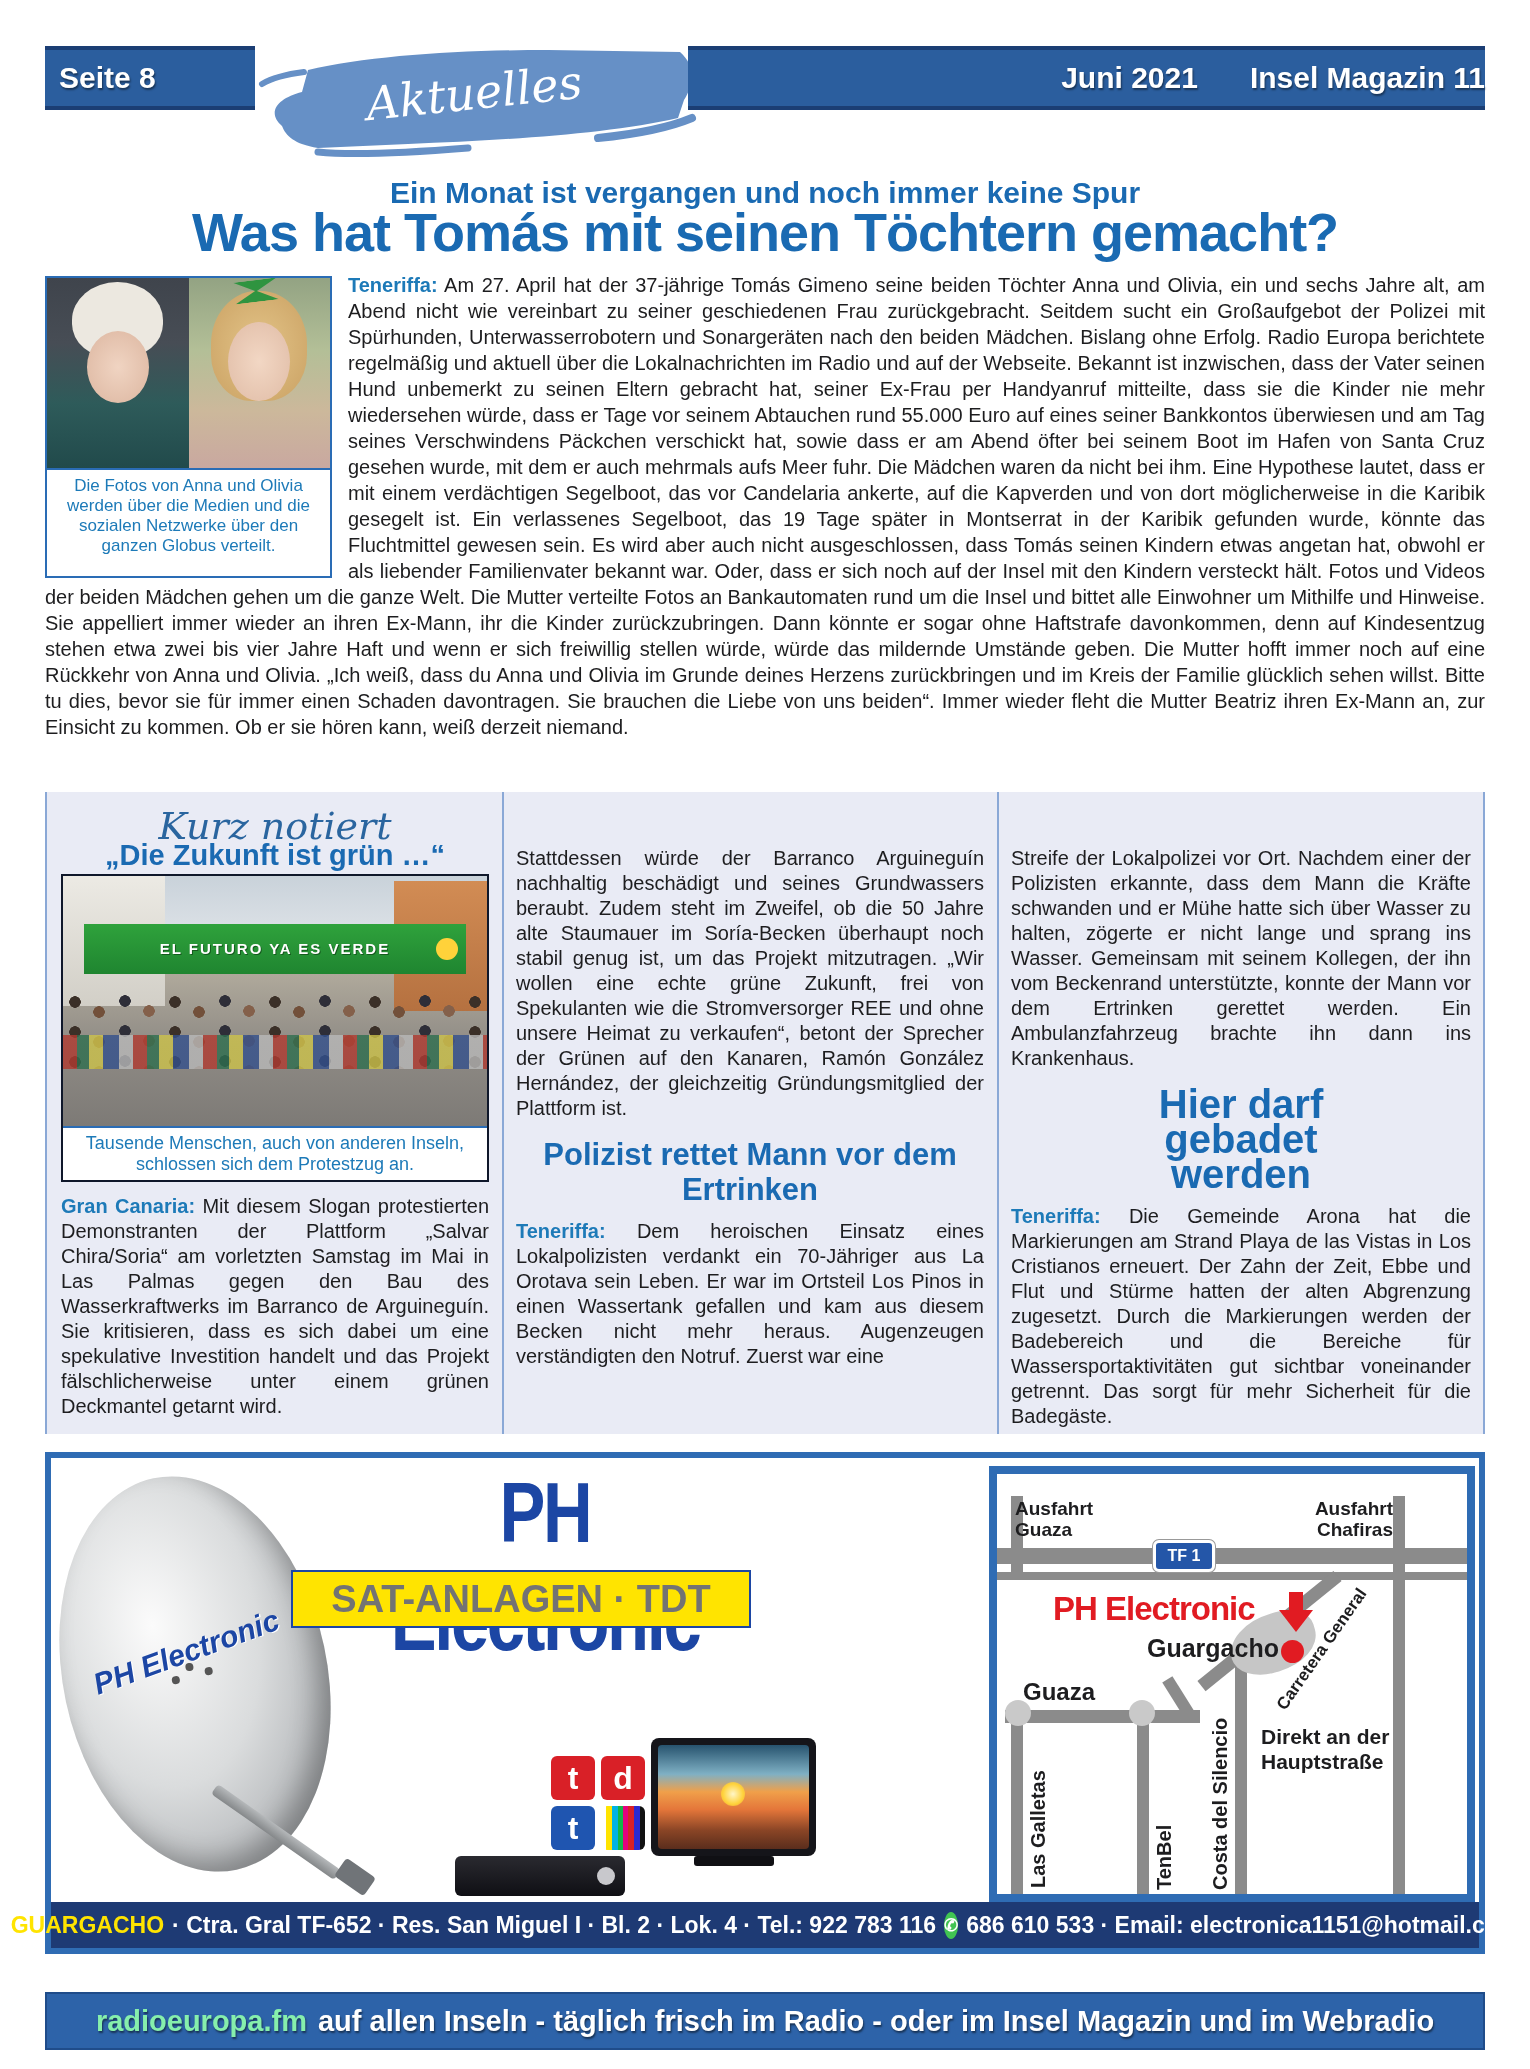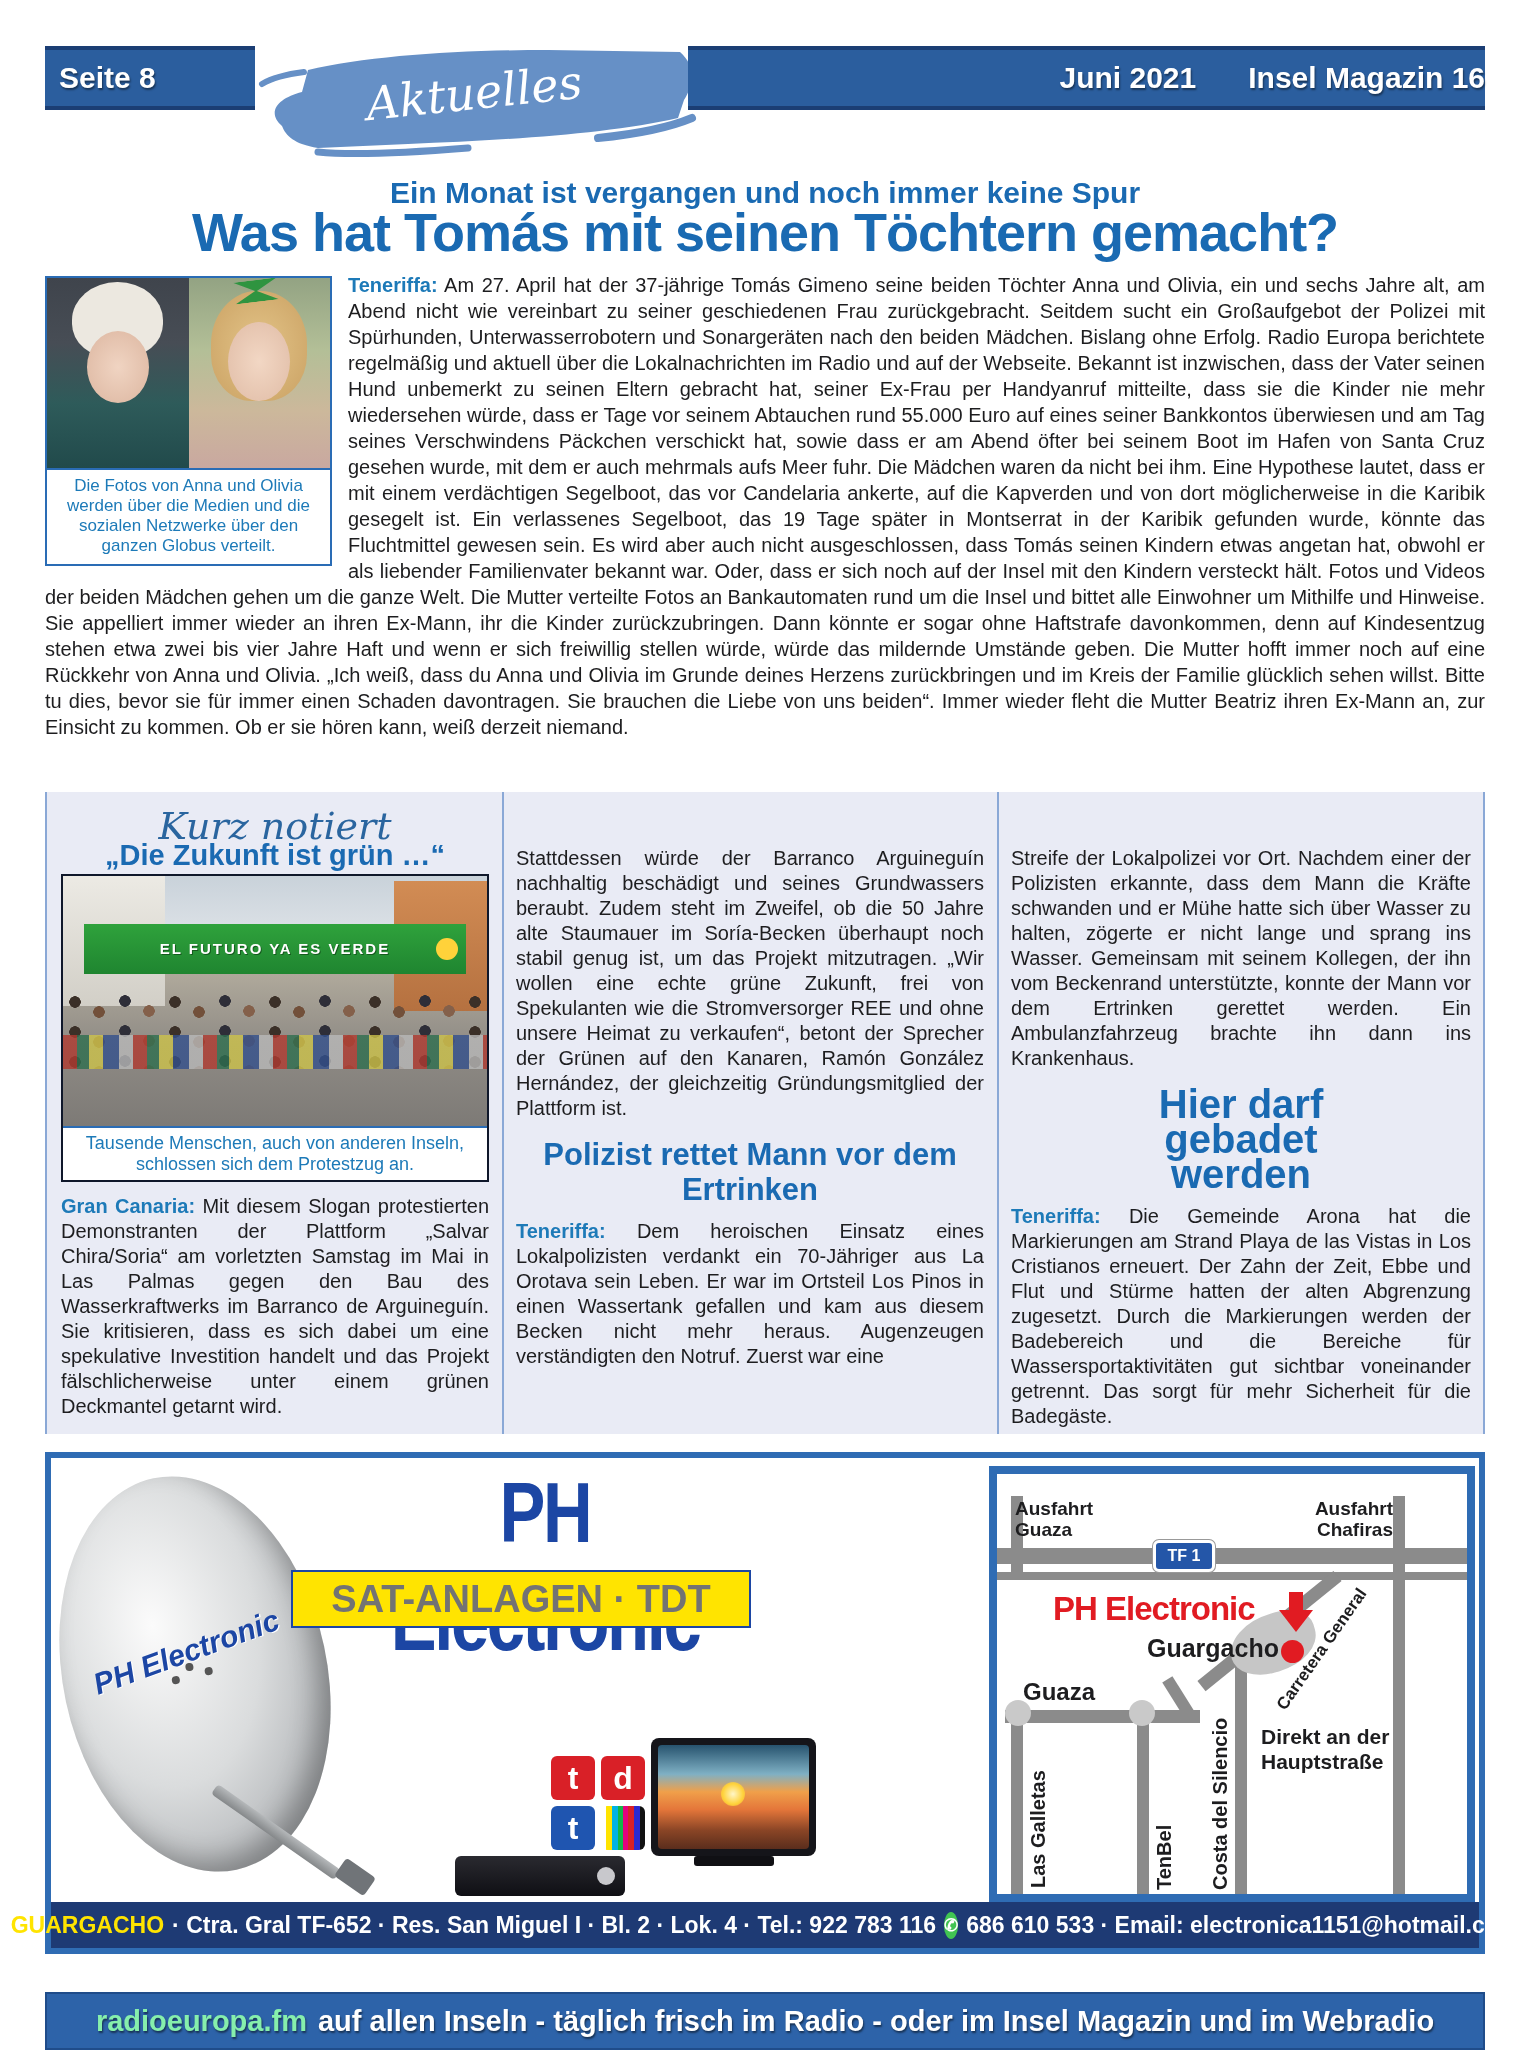--- a/index.html
+++ b/index.html
@@ -36,21 +36,21 @@
       background:#ece8e0;border-radius:50% 50% 45% 45%;}
   .photo-anna::after{content:"";position:absolute;left:28%;top:28%;width:44%;height:38%;
       background:radial-gradient(#f0d4c2,#dcb6a0);border-radius:50%;}
   .photo-olivia{background:linear-gradient(180deg,#93a383 0%,#b3bf97 38%,#ccb89b 70%,#c9a8a0 100%);}
   .photo-olivia::before{content:"";position:absolute;left:16%;top:7%;width:68%;height:58%;
       background:radial-gradient(#e3c488,#caa163);border-radius:48% 48% 42% 42%;}
   .photo-olivia::after{content:"";position:absolute;left:28%;top:23%;width:44%;height:42%;
       background:radial-gradient(#f2d7c4,#e0bca6);border-radius:50%;}
   .bow{position:absolute;left:32%;top:1%;width:44px;height:22px;background:#2f9440;transform:rotate(-7deg);
       clip-path:polygon(0 0,48% 50%,0 100%,100% 100%,52% 50%,100% 0);z-index:2;}
-  .pcaption{border-top:2px solid #2a6cb5;padding:6px 6px 8px;color:#1d7ab8;
+  .pcaption{border-top:2px solid #2a6cb5;padding:6px 6px 20px;color:#1d7ab8;
       font-size:17px;line-height:20px;text-align:center;}
 
   
   .kn{position:absolute;left:45px;top:792px;width:1440px;height:642px;background:#e9ebf5;
       border-left:2px solid #8aa8d6;border-right:2px solid #8aa8d6;}
   .kn-sep{position:absolute;top:0;bottom:0;width:2px;background:#8aa8d6;}
   .sep1{left:455px;}  .sep2{left:950px;}
   .kn-col{position:absolute;top:0;font-size:20px;line-height:25px;text-align:justify;}
   .col1{left:14px;width:428px;}
   .col2{left:469px;width:468px;}
@@ -187,21 +187,21 @@
     <svg width="452" height="118" viewBox="0 0 452 118">
       <path d="M34 86 C18 72 30 58 54 52 L60 30 C120 16 210 10 300 10 L432 12 C448 26 446 44 436 60 L430 78 C360 94 260 100 160 104 L70 108 C46 104 38 96 34 86 Z" fill="#6690c6"></path>
       <path d="M70 112 C110 116 170 112 220 108" stroke="#6690c6" stroke-width="7" fill="none" stroke-linecap="round"></path>
       <path d="M350 98 C390 94 420 88 444 78" stroke="#6690c6" stroke-width="8" fill="none" stroke-linecap="round"></path>
       <path d="M14 44 C24 38 40 34 56 32" stroke="#6690c6" stroke-width="6" fill="none" stroke-linecap="round"></path>
     </svg>
     <div class="brush-label">Aktuelles</div>
   </div>
   <div class="bar bar-right">
     <span>Juni 2021</span>
-    <span>Insel Magazin 16</span>
+    <span>Insel Magazin 11</span>
   </div>
 
   <div class="kicker">Ein Monat ist vergangen und noch immer keine Spur</div>
   <div class="headline">Was hat Tomás mit seinen Töchtern gemacht?</div>
 
   <div class="article">
     <div class="photo-block">
       <div class="photos">
         <div class="photo photo-anna"></div>
         <div class="photo photo-olivia">

